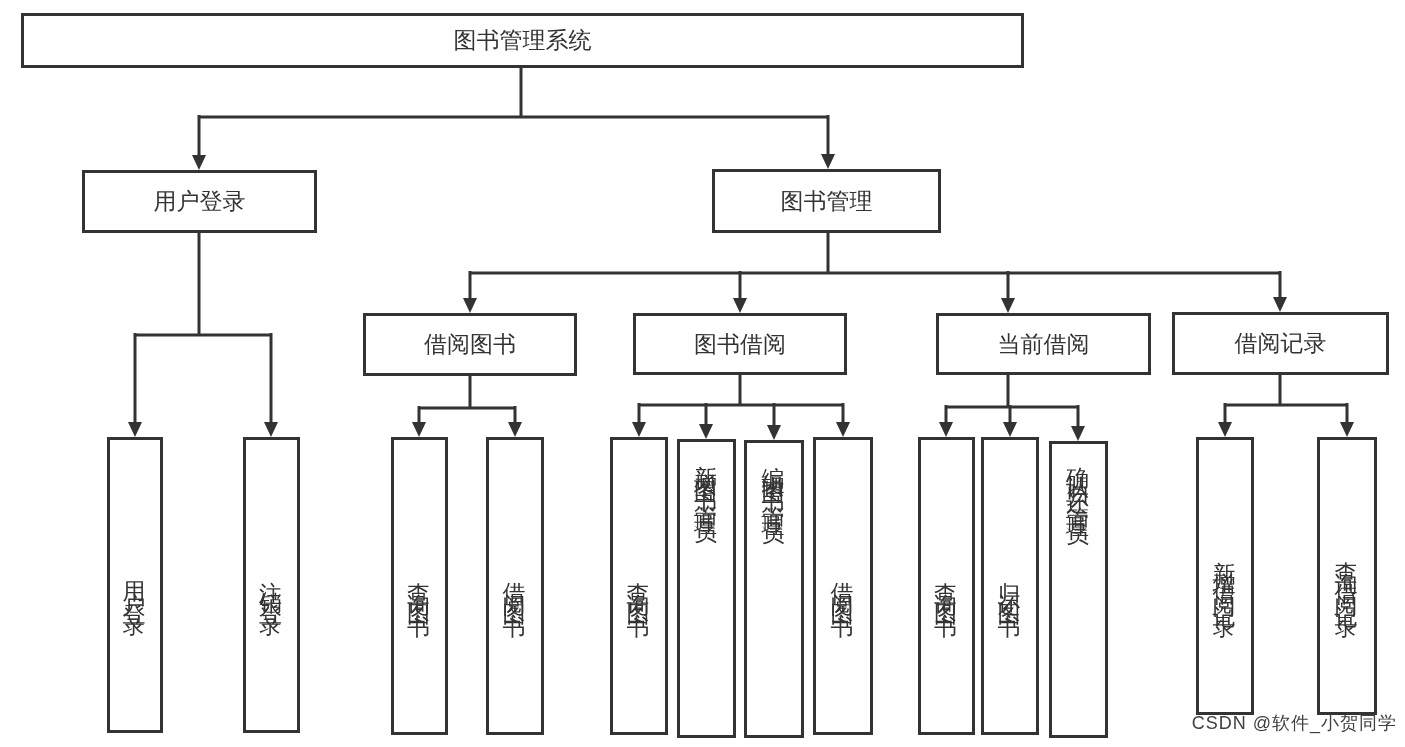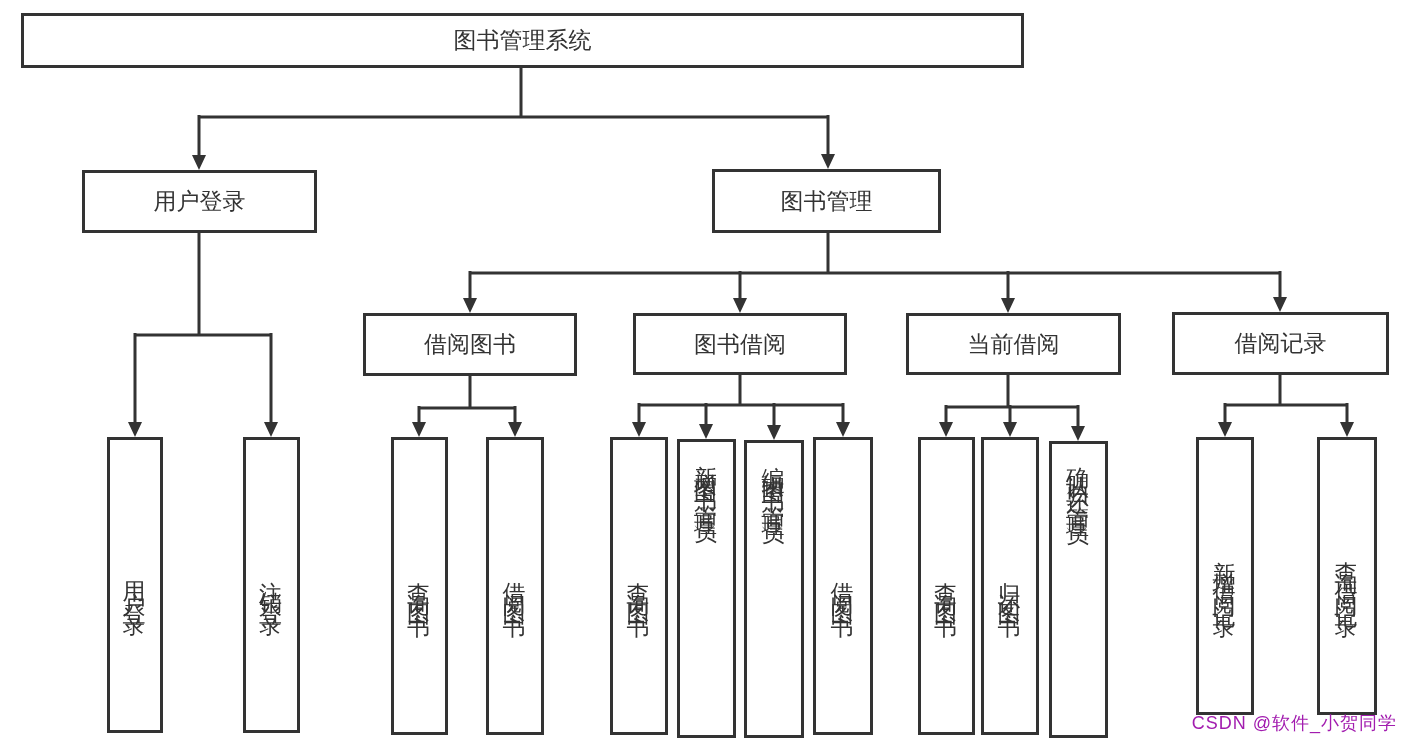--- a/index.html
+++ b/index.html
@@ -43,21 +43,21 @@
     justify-content: flex-start;
     padding-top: 5px;
   }
 
   
   .n-root           { left: 21px;   top: 13px;  width: 1003px; height: 55px; }
   .n-user-login     { left: 82px;   top: 170px; width: 235px;  height: 63px; }
   .n-book-mgmt      { left: 712px;  top: 169px; width: 229px;  height: 64px; }
   .n-new-book       { left: 363px;  top: 313px; width: 214px;  height: 63px; }
   .n-book-borrow    { left: 633px;  top: 313px; width: 214px;  height: 62px; text-align: right; }
-  .n-current-borrow { left: 906px;  top: 313px; width: 215px;  height: 62px; }
+  .n-current-borrow { left: 936px;  top: 313px; width: 215px;  height: 62px; }
   .n-borrow-records { left: 1172px; top: 312px; width: 217px;  height: 63px; }
 
   .l-user-login     { left: 107px;  top: 437px; width: 56px; height: 296px; }
   .l-logout         { left: 243px;  top: 437px; width: 57px; height: 296px; }
   .l-query-1        { left: 391px;  top: 437px; width: 57px; height: 298px; }
   .l-borrow-1       { left: 486px;  top: 437px; width: 58px; height: 298px; }
   .l-query-2        { left: 610px;  top: 437px; width: 58px; height: 298px; }
   .l-add-books      { left: 677px;  top: 439px; width: 59px; height: 299px; }
   .l-edit-books     { left: 744px;  top: 440px; width: 60px; height: 298px; }
   .l-borrow-2       { left: 813px;  top: 437px; width: 60px; height: 298px; }
@@ -65,21 +65,21 @@
   .l-return-books   { left: 981px;  top: 437px; width: 58px; height: 298px; }
   .l-confirm-return { left: 1049px; top: 441px; width: 59px; height: 297px; }
   .l-add-record     { left: 1196px; top: 437px; width: 58px; height: 278px; }
   .l-query-record   { left: 1317px; top: 437px; width: 60px; height: 278px; }
 
   .watermark {
     position: absolute;
     right: 8px;
     bottom: 12px;
     font-size: 18px;
-    color: #a21caf;
+    color: #404040;
     letter-spacing: 1px;
     white-space: nowrap;
   }
 </style>
 </head>
 <body>
 
 <div class="canvas">
 
   <svg class="connectors" viewBox="0 0 1405 747" xmlns="http://www.w3.org/2000/svg" aria-hidden="true">

